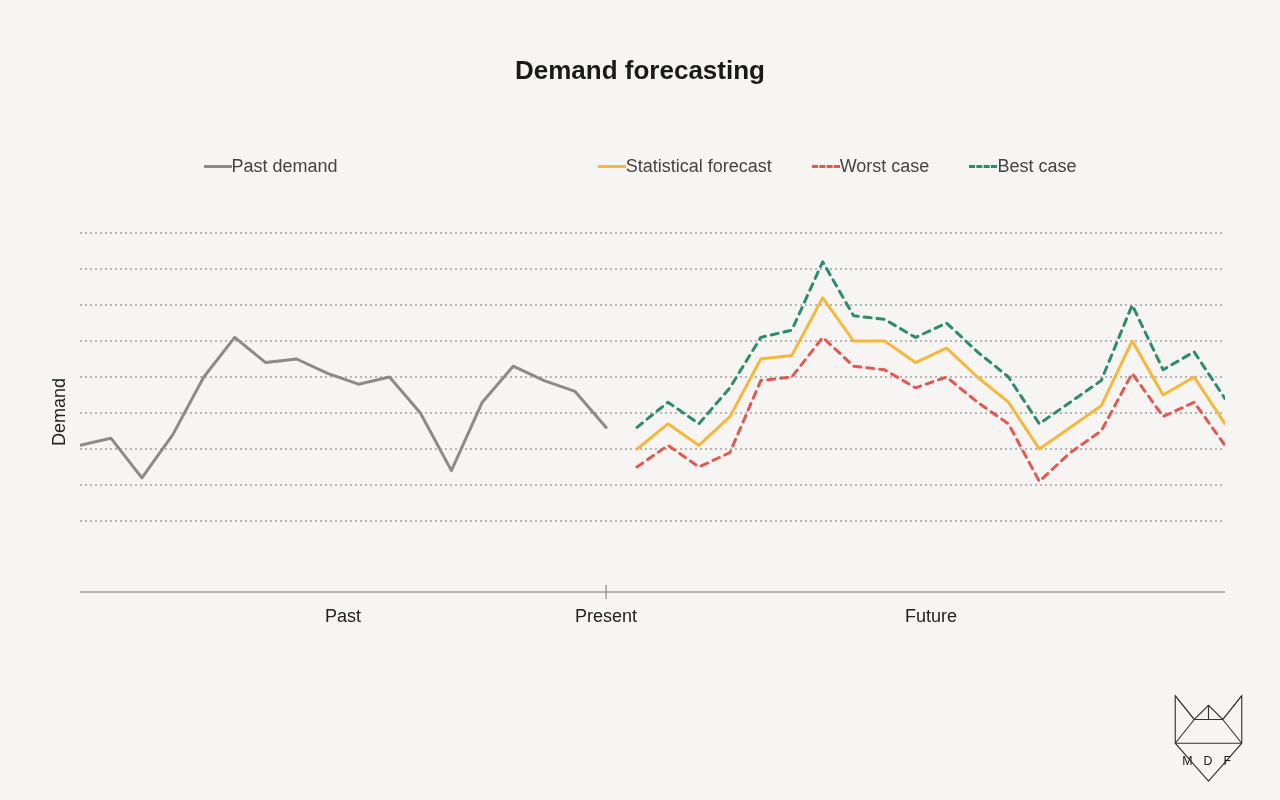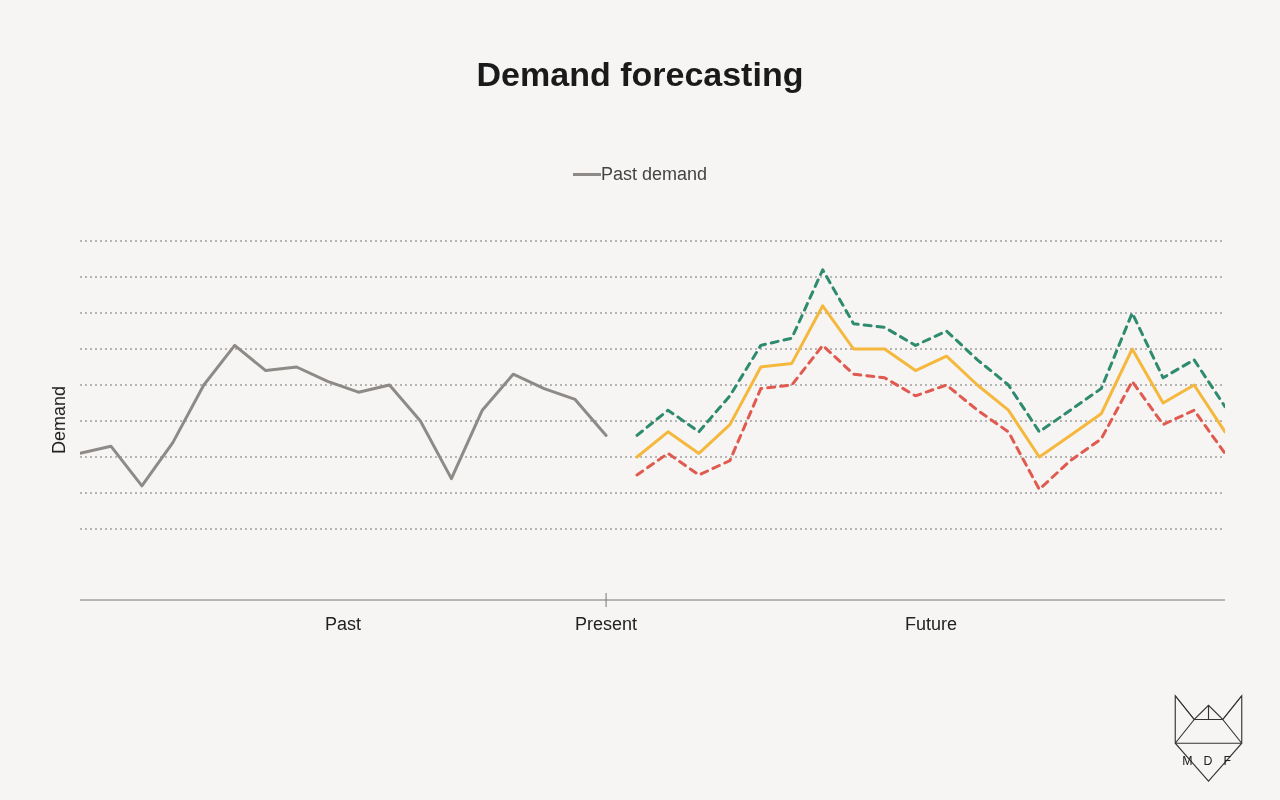--- a/index.html
+++ b/index.html
@@ -8,21 +8,21 @@
     width: 1280px;
     height: 800px;
     background: #f6f5f3;
     font-family: "Helvetica Neue", Arial, sans-serif;
     color: #1a1a1a;
     overflow: hidden;
   }
   .title {
     text-align: center;
     font-weight: 700;
-    font-size: 34px;
+    font-size: 26px;
     padding-top: 55px;
   }
   .legend-row {
     display: flex;
     justify-content: center;
     gap: 260px;
     margin-top: 70px;
     font-size: 18px;
     color: #444;
   }
@@ -106,20 +106,34 @@
 
 <div class="title">Demand forecasting</div>
 
 <div class="legend-row">
   <div class="legend-left">
     <div class="legend-item">
       <span class="swatch" style="border-top-color:#8e8a87;border-top-style:solid;"></span>
       <span>Past demand</span>
     </div>
   </div>
+  <div class="legend-right">
+    <div class="legend-item">
+      <span class="swatch" style="border-top-color:#f5b83d;border-top-style:solid;"></span>
+      <span>Statistical forecast</span>
+    </div>
+    <div class="legend-item">
+      <span class="swatch dashed" style="border-top-color:#e05a4f;border-top-style:dashed;"></span>
+      <span>Worst case</span>
+    </div>
+    <div class="legend-item">
+      <span class="swatch dashed" style="border-top-color:#2e8b6f;border-top-style:dashed;"></span>
+      <span>Best case</span>
+    </div>
+  </div>
 </div>
 
 <div class="chart-wrap">
   <div class="ylabel">Demand</div>
   <svg class="chart" viewBox="0 0 1145 430">
     <g class="grid">
         <line x1="0" x2="1145" y1="324" y2="324"></line>
         <line x1="0" x2="1145" y1="288" y2="288"></line>
         <line x1="0" x2="1145" y1="252" y2="252"></line>
         <line x1="0" x2="1145" y1="216" y2="216"></line>

